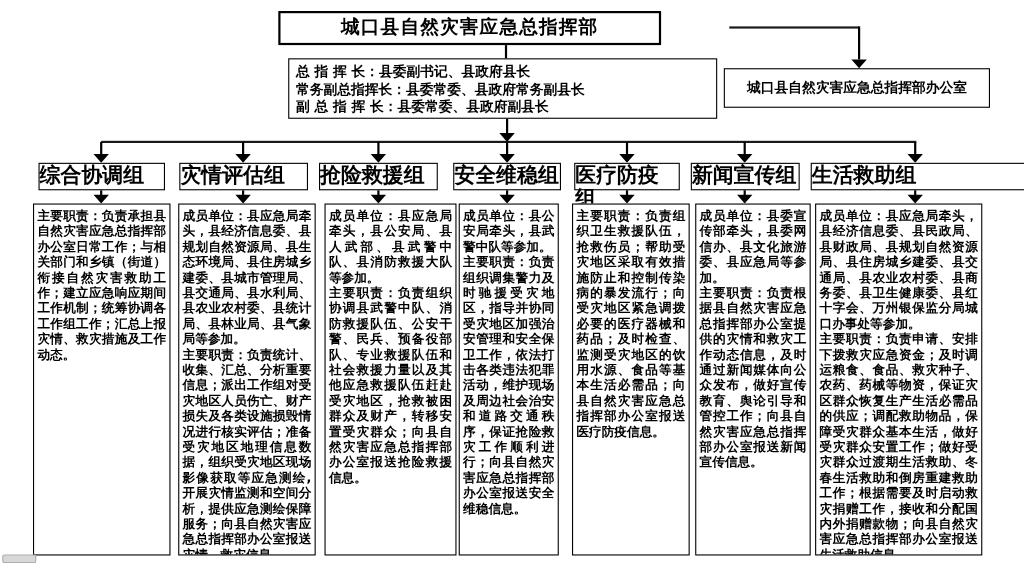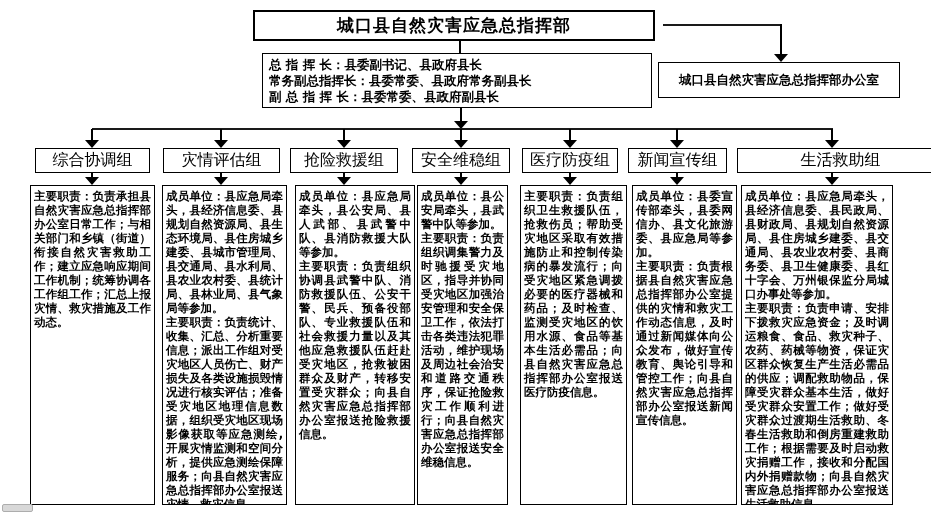--- a/index.html
+++ b/index.html
@@ -2,33 +2,33 @@
 <html><head>
 <meta charset="utf-8">
 <style>
   html,body{margin:0;padding:0;background:#ffffff;}
   .canvas{
     position:relative;width:931px;height:512px;background:#ffffff;
     font-family:"DejaVu Sans",sans-serif;color:#000;overflow:hidden;
   }
   .box{position:absolute;border:1.5px solid #000;background:#fff;box-sizing:border-box;}
   .title-box{
-    left:253px;top:10px;width:402px;height:31px;border-width:2px;
+    left:253px;top:10px;width:348px;height:31px;border-width:2px;
     font-size:17px;font-weight:bold;text-align:center;line-height:27px;letter-spacing:1px;
   }
   .leaders-box{
     left:262px;top:53px;width:390px;height:55px;
     font-size:12.5px;font-weight:bold;padding:3px 6px;line-height:16px;white-space:nowrap;
   }
   .office-box{
     left:658px;top:62px;width:242px;height:36px;
     font-size:12.5px;font-weight:bold;display:flex;align-items:center;justify-content:center;
   }
   .ghead{
-    top:148px;height:25px;font-size:16px;font-weight:normal;text-align:center;line-height:21px;
+    top:148px;height:25px;font-size:19px;font-weight:bold;line-height:21px;
   }
   .g1{left:35px;width:115px}.g2{left:163px;width:117px}.g3{left:290px;width:108px}
   .g4{left:412px;width:98px}.g5{left:522px;width:96px}.g6{left:628px;width:99px}
   .g7{left:737px;width:207px}
   .gdetail{
     top:185px;height:320px;font-size:11.5px;font-weight:bold;line-height:14px;
     padding:3px 3px;text-align:justify;overflow:hidden;
   }
   .d1{left:30px;width:125px}.d2{left:162px;width:125px}.d3{left:295px;width:120px}
   .d4{left:417px;width:91px}.d5{left:520px;width:107px}.d6{left:632px;width:105px}

